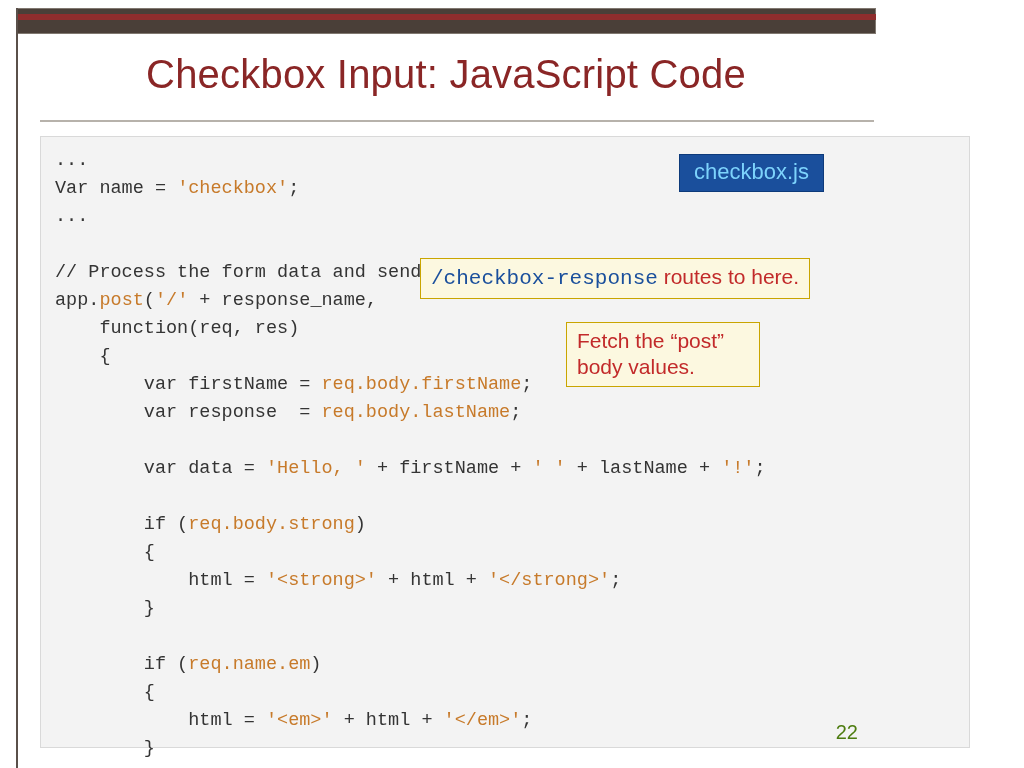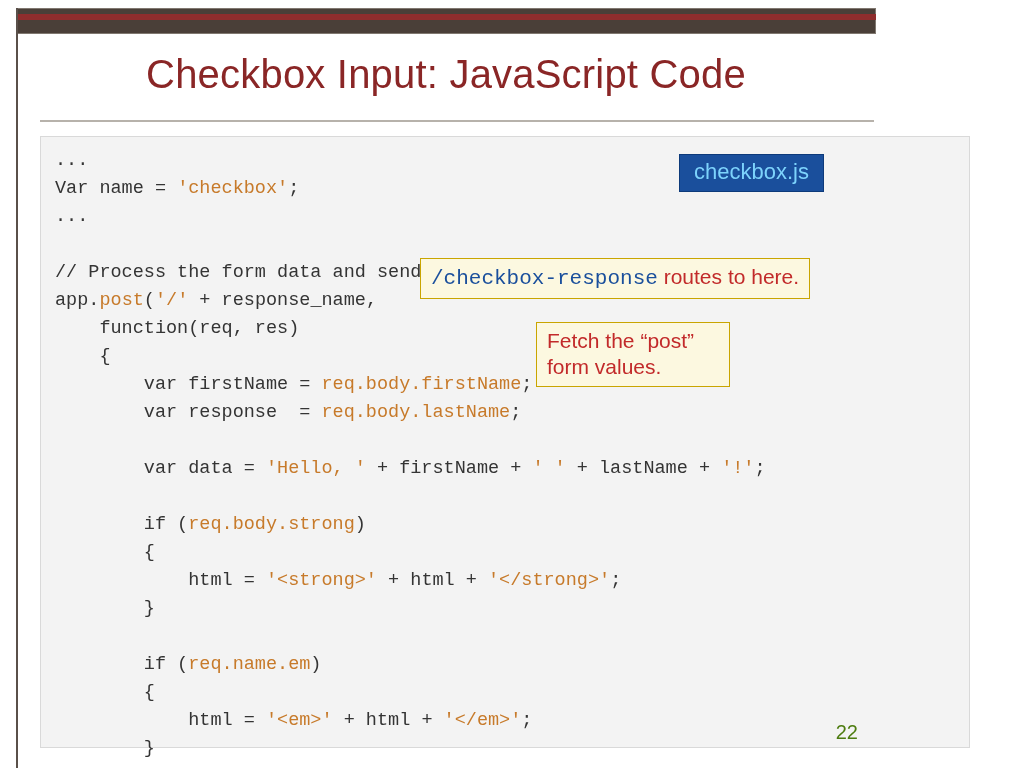--- a/index.html
+++ b/index.html
@@ -161,20 +161,20 @@
 
 
 </div>
 
   <div class="badge-filename">checkbox.js</div>
 
   <div class="callout" style="left:400px; top:258px;margin-left:20px;">
     <span class="mono">/checkbox-response</span><span class="rest"> routes to here.</span>
   </div>
 
-  <div class="callout" style="left:536px; top:322px; width:172px;">
+  <div class="callout" style="left:566px; top:322px; width:172px;">
     <span class="rest">Fetch the “post”</span><br>
-    <span class="rest">form values.</span>
+    <span class="rest">body values.</span>
   </div>
 
   <div class="page-number">22</div>
 
 </div>
 
 </body></html>

